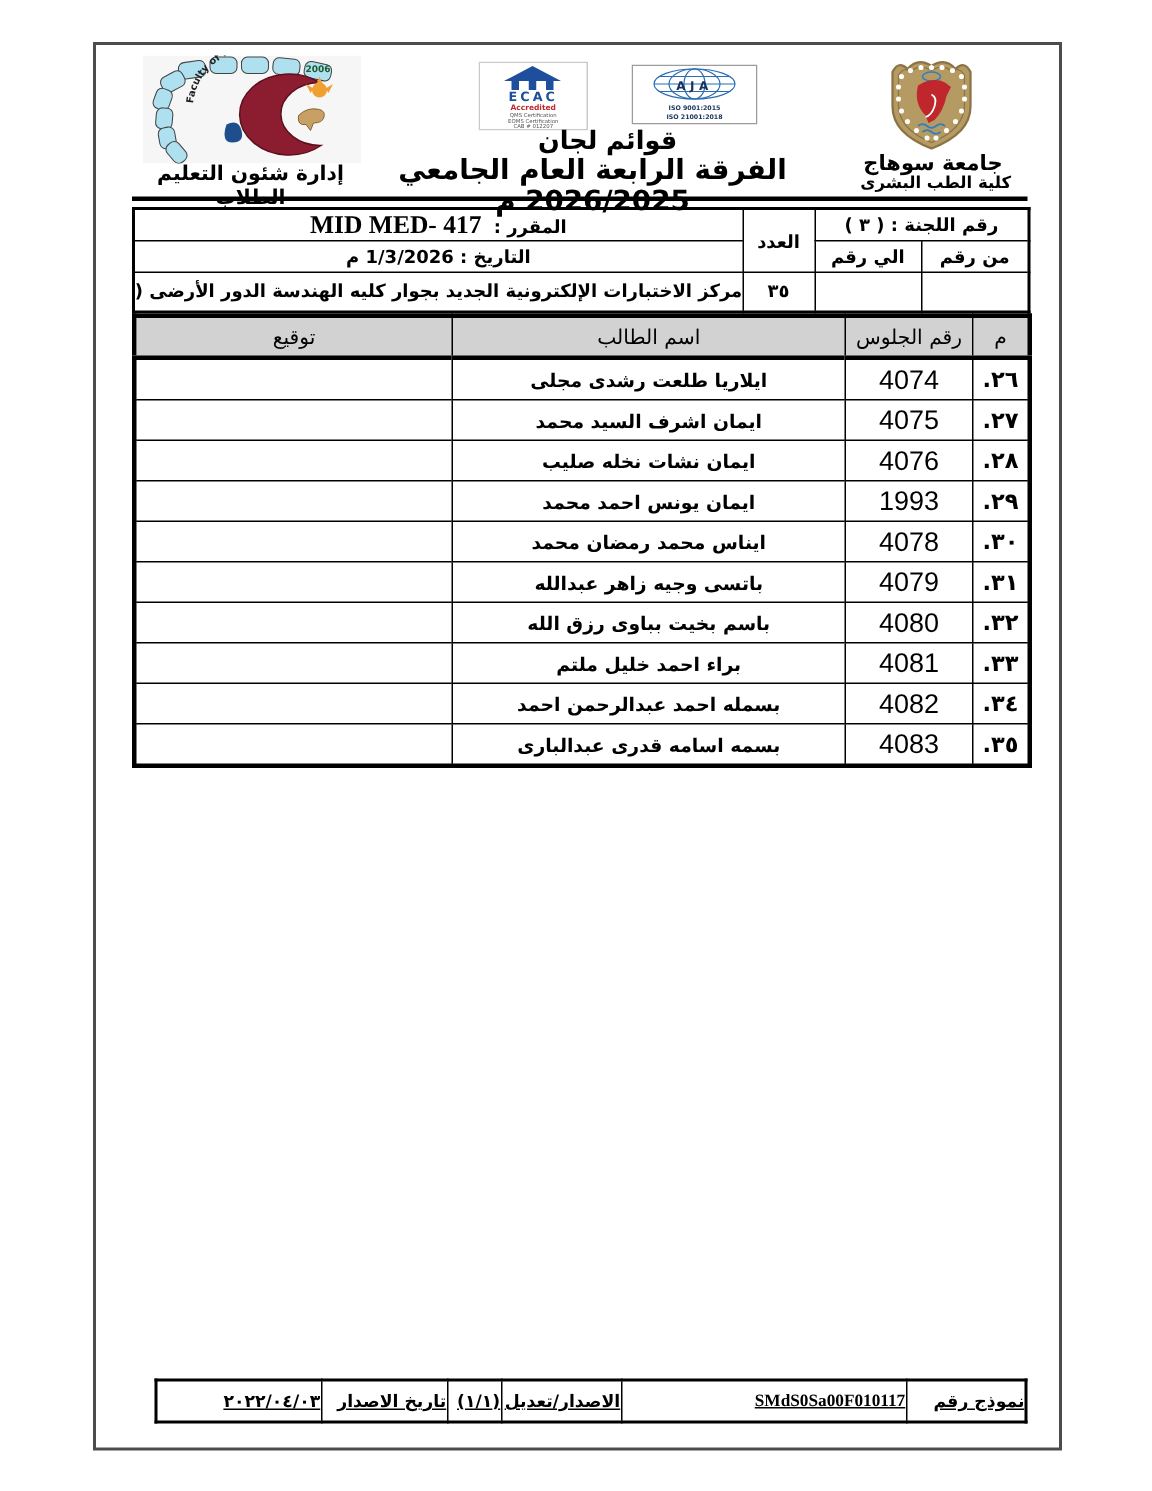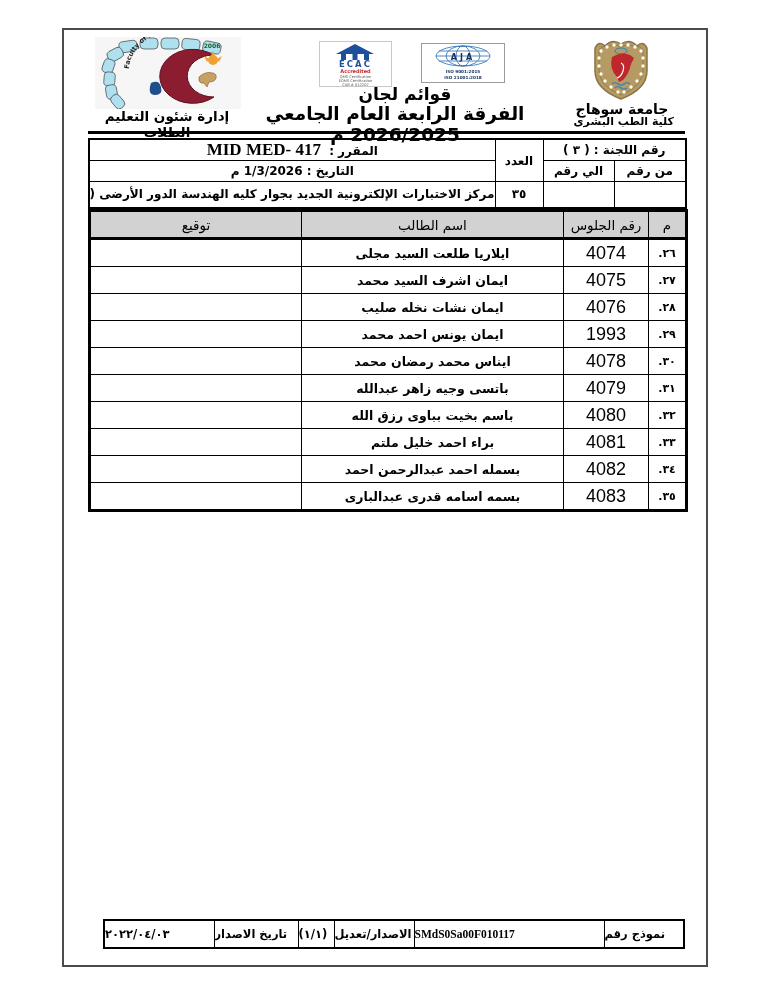--- a/index.html
+++ b/index.html
@@ -32,27 +32,27 @@
   .r1{height:21px;} .r2{height:21px;} .r3{height:26px;}
   .c-center-name{font-size:10.5px;}
   .latin-serif{font-family:"Liberation Serif","DejaVu Serif",serif;font-weight:bold;}
   .course-code{font-size:17px;direction:ltr;unicode-bidi:embed;margin-right:4px;}
   
   .students-tbl{left:88px;top:209px;width:597px;}
   .students-tbl{border:3px solid #000;}
   .students-tbl th,.students-tbl td{border:1.5px solid #000;text-align:center;vertical-align:middle;}
   .students-tbl thead th{background:#d2d2d2;height:25px;font-size:13.5px;font-weight:normal;border-bottom:3px solid #000;}
   .students-tbl tbody td{height:26px;}
-  .cell-index{font-size:11px;font-weight:bold;direction:rtl;}
+  .cell-index{font-size:15px;font-weight:bold;direction:rtl;}
   .cell-seat{font-size:18px;font-weight:normal;font-family:"Liberation Sans","DejaVu Sans",sans-serif;direction:ltr;}
   .cell-name{font-size:12.5px;font-weight:bold;}
   
   .footer-tbl{left:103px;top:919px;width:580px;font-weight:bold;}
   .footer-tbl{border:2px solid #000;}
-  .footer-tbl td{border:1.5px solid #000;text-align:left;vertical-align:middle;font-size:11.5px;height:26px;}
+  .footer-tbl td{border:1.5px solid #000;text-align:right;vertical-align:middle;font-size:11.5px;height:26px;text-decoration:underline;}
   .footer-code{font-family:"Liberation Serif","DejaVu Serif",serif;font-size:13px;direction:ltr;}
 </style>
 </head>
 <body>
 
 <div class="abs page-frame"></div>
 
 <svg class="abs fac-logo" width="146" height="72" viewBox="0 0 146 72">
   <rect x="0" y="0" width="146" height="72" fill="#f6f6f6"></rect>
 
@@ -199,21 +199,21 @@
       <th>م</th>
       <th>رقم الجلوس</th>
       <th>اسم الطالب</th>
       <th>توقيع</th>
     </tr>
   </thead>
   <tbody>
     <tr>
       <td class="cell-index">٢٦.</td>
       <td class="cell-seat">4074</td>
-      <td class="cell-name">ايلاريا طلعت السيد مجلى</td>
+      <td class="cell-name">ايلاريا طلعت رشدى مجلى</td>
       <td class="cell-sign"></td>
     </tr>
     <tr>
       <td class="cell-index">٢٧.</td>
       <td class="cell-seat">4075</td>
       <td class="cell-name">ايمان اشرف السيد محمد</td>
       <td class="cell-sign"></td>
     </tr>
     <tr>
       <td class="cell-index">٢٨.</td>

